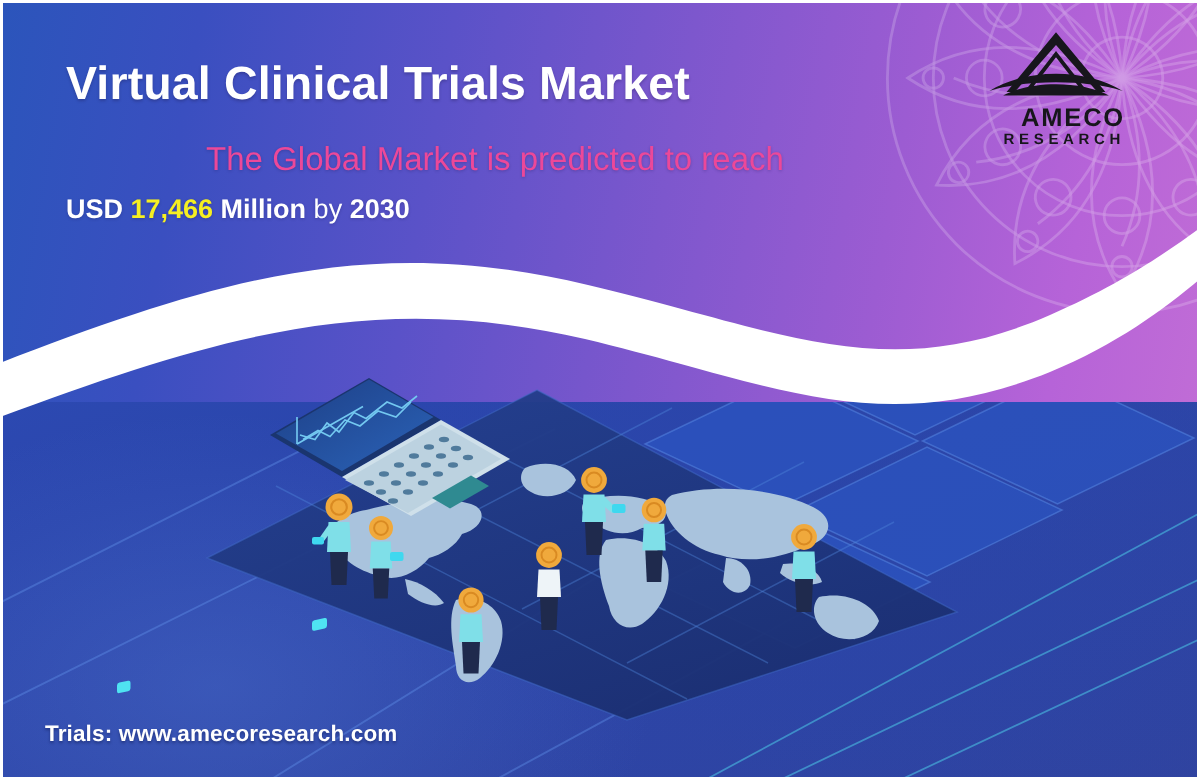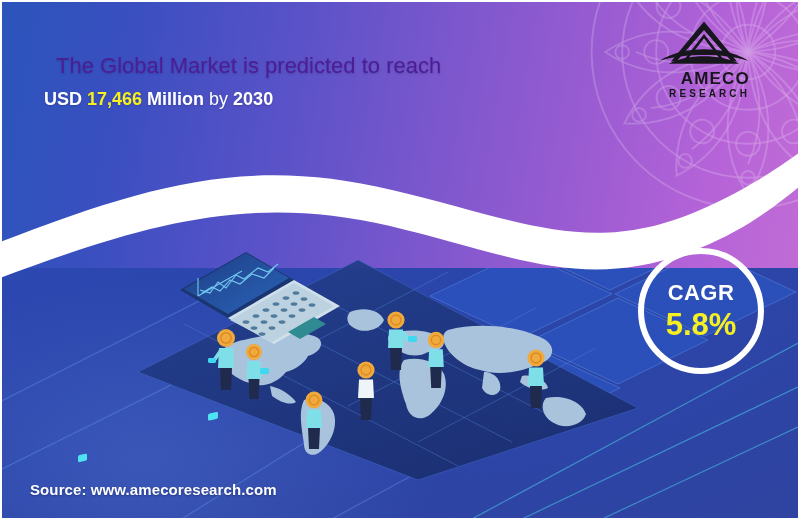--- a/index.html
+++ b/index.html
@@ -57,22 +57,23 @@
   }
   .title{
     margin:0;
     font-size:31px;line-height:40px;font-weight:700;
     color:#ffffff;letter-spacing:.1px;
     text-shadow:0 1px 2px rgba(25,20,70,.28);
   }
   .subtitle{
     margin:14px 0 0 12px;
     font-size:22px;line-height:31px;font-weight:400;
-    color:#4c1d95;
+    color:#ec4899;
     text-shadow:0 1px 2px rgba(25,20,70,.25);
+    text-align:center;
   }
   .sub-line2{
     margin:3px 0 0 0;
     font-size:18px;line-height:31px;font-weight:700;
     color:#ffffff;
     text-shadow:0 1px 2px rgba(25,20,70,.25);
   }
   .sub-line2 .hl{color:#f6ef21;font-weight:700;}
   .sub-line2 .lite{font-weight:400;}
 
@@ -196,20 +197,21 @@
 
   <div class="wave">
     <svg viewBox="0 0 800 140" preserveAspectRatio="none">
       <path d="M0 92 C 150 34, 250 6, 392 40 C 520 70, 590 108, 700 60 C 748 39, 778 18, 800 2
                L800 36 C 776 56, 744 80, 700 98 C 586 144, 516 106, 390 76
                C 252 44, 150 72, 0 128 Z" fill="#ffffff"></path>
     </svg>
   </div>
 
   <div class="headline">
+    <h1 class="title">Virtual Clinical Trials Market</h1>
     <p class="subtitle">The Global Market is predicted to reach</p>
     <p class="sub-line2"><span>USD </span><span class="hl">17,466</span><span> Million </span><span class="lite">by </span><span>2030</span></p>
   </div>
 
   <div class="logo">
     <div class="logo-mark">
       <svg viewBox="0 0 120 62">
         <path d="M60 3 L103 55 L96 55 L60 14 L24 55 L17 55 Z" fill="#17161c"></path>
         <path d="M60 22 L84 53 L36 53 Z" fill="none" stroke="#17161c" stroke-width="3.4"></path>
         <path d="M2 54 C 34 34, 86 34, 118 54 C 86 44, 34 44, 2 54 Z" fill="#17161c"></path>
@@ -357,21 +359,17 @@
         <g transform="translate(418,128)">
           <circle cx="0" cy="0" r="8.6" fill="#f0a93c"></circle>
           <circle cx="0" cy="0" r="5" fill="none" stroke="#d98a22" stroke-width="1.3"></circle>
           <path d="M-7 9.6 L7 9.6 L8 28 L-8 28 Z" fill="#7fdfe8"></path>
           <path d="M-6 28 L6 28 L5 50 L-5 50 Z" fill="#1f2a4d"></path>
         </g>
       </g>
     </svg>
   </div>
 
-  <div class="cagr">
-    <div class="cagr-label">CAGR</div>
-    <div class="cagr-value">5.8%</div>
-  </div>
-
-  <div class="footer">Source: www.amecoresearch.com</div>
+
+  <div class="footer">Trials: www.amecoresearch.com</div>
 
   <div class="frame"></div>
 </div>
 
 </body></html>

